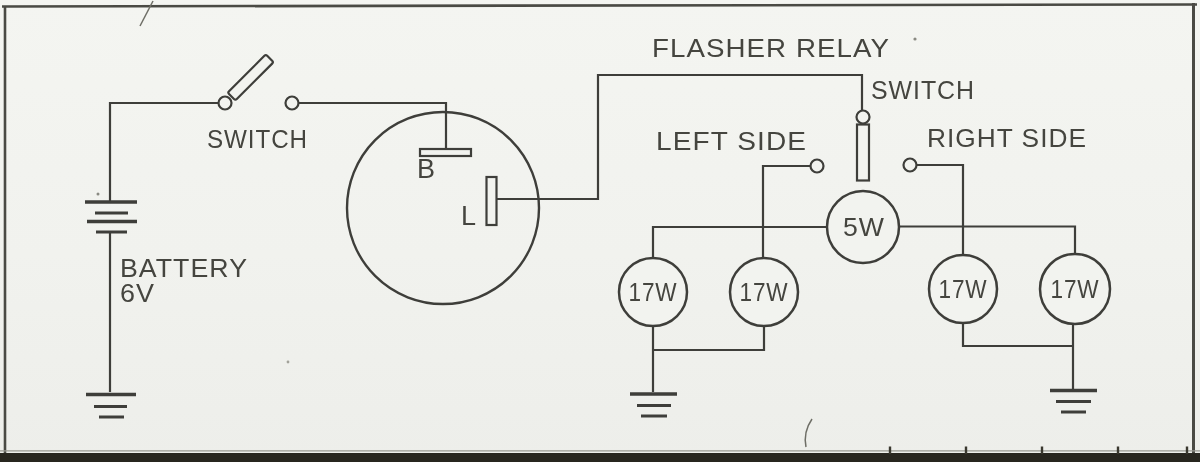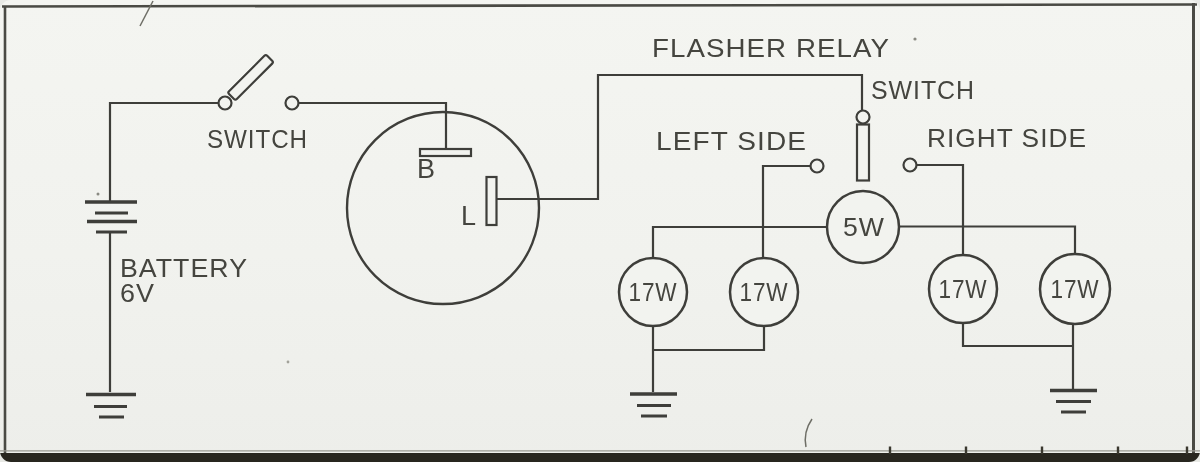--- a/index.html
+++ b/index.html
@@ -8,21 +8,20 @@
     --text:#45453f;
     --bottom-band:#28261f;
   }
   html,body{margin:0;padding:0;background:#e8e9e5;}
   .stage{
     position:relative;
     width:1200px;height:462px;
     background:linear-gradient(180deg,#f4f5f1 0%,#f1f2ee 55%,#edeeea 100%);
     overflow:hidden;
     font-family:"Liberation Sans","DejaVu Sans",sans-serif;
-    border-radius:11px;
   }
   svg{position:absolute;inset:0;display:block;}
   .wire{stroke:var(--ink);stroke-width:2.2;fill:none;stroke-linecap:butt;}
   .plate{stroke:var(--ink);stroke-width:3.4;fill:none;stroke-linecap:butt;}
   .plate-thin{stroke:var(--ink);stroke-width:3;fill:none;}
   .sym{stroke:var(--ink);stroke-width:2.2;fill:var(--paper);}
   .bulb{stroke:var(--ink);stroke-width:2.5;fill:var(--paper);}
   .relay{stroke:var(--ink);stroke-width:2.4;fill:none;}
   .frameline{stroke:#4a4a44;fill:none;}
   .lbl{

